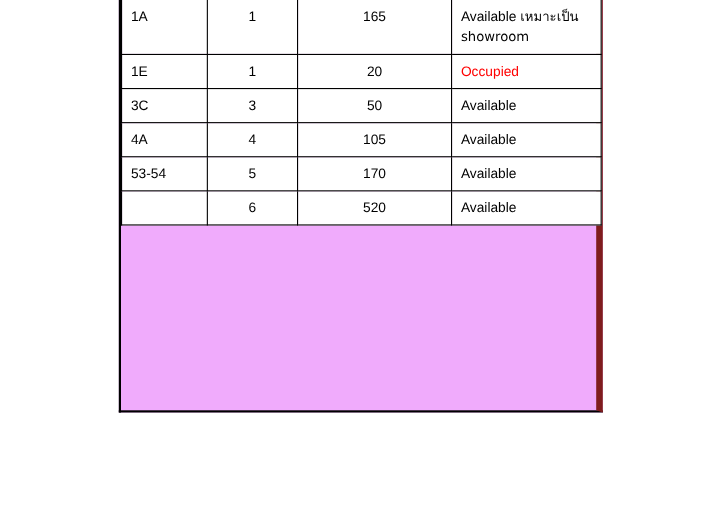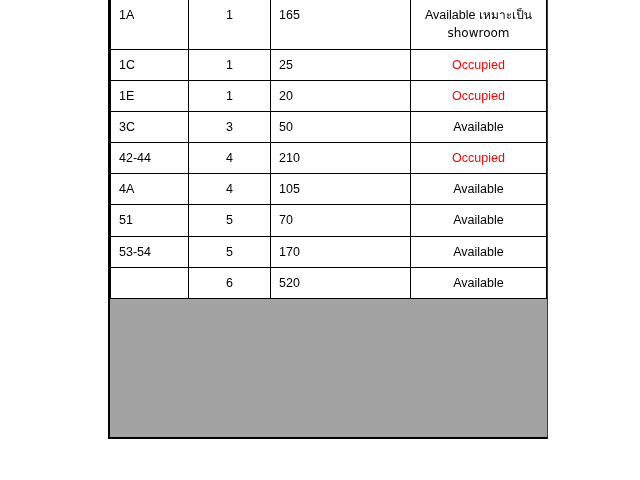--- a/index.html
+++ b/index.html
@@ -18,26 +18,26 @@
     width: 640px;
     height: 480px;
     background: #ffffff;
   }
   
   .table-wrap {
     position: absolute;
     left: 108px;
     top: 0px;
     width: 440px;
-    height: 439px;
+    height: 375px;
     box-sizing: border-box;
     border-left: 2px solid #000;
-    border-right: 1px solid #7f1d1d;
+    border-right: 6px solid #7f1d1d;
     border-bottom: 2px solid #000;
-    background: #a3a3a3;
+    background: #f0abfc;
   }
   table.unit-table {
     border-collapse: collapse;
     width: 100%;
     table-layout: fixed;
   }
   table.unit-table td {
     border: 1px solid #000000;
     font-size: 12.5px;
     color: #000000;
@@ -47,22 +47,22 @@
     background: #ffffff;
   }
   
   col.c-unit   { width: 78px; }
   col.c-floor  { width: 82px; }
   col.c-area   { width: 140px; }
   col.c-status { width: 136px; }
 
   td.unit   { text-align: left; }
   td.floor  { text-align: center; }
-  td.area   { text-align: left; }
-  td.status { text-align: center; }
+  td.area   { text-align: center; }
+  td.status { text-align: left; }
 
   .occupied { color: #ff0000; }
   .available { color: #000000; }
 
   
   table.unit-table tr:first-child td {
     border-top: none;
   }
   .thai {
     font-family: "DejaVu Sans", sans-serif;
@@ -82,53 +82,35 @@
         <col class="c-status">
       </colgroup>
       <tbody>
           <tr>
             <td class="unit">1A</td>
             <td class="floor">1</td>
             <td class="area">165</td>
             <td class="status"><span class="available">Available </span><span class="thai">เหมาะเป็น showroom</span></td>
           </tr>
           <tr>
-            <td class="unit">1C</td>
-            <td class="floor">1</td>
-            <td class="area">25</td>
-            <td class="status"><span class="occupied">Occupied</span></td>
-          </tr>
-          <tr>
             <td class="unit">1E</td>
             <td class="floor">1</td>
             <td class="area">20</td>
             <td class="status"><span class="occupied">Occupied</span></td>
           </tr>
           <tr>
             <td class="unit">3C</td>
             <td class="floor">3</td>
             <td class="area">50</td>
             <td class="status"><span class="available">Available</span></td>
           </tr>
           <tr>
-            <td class="unit">42-44</td>
-            <td class="floor">4</td>
-            <td class="area">210</td>
-            <td class="status"><span class="occupied">Occupied</span></td>
-          </tr>
-          <tr>
             <td class="unit">4A</td>
             <td class="floor">4</td>
             <td class="area">105</td>
-            <td class="status"><span class="available">Available</span></td>
-          </tr>
-          <tr>
-            <td class="unit">51</td>
-            <td class="floor">5</td>
-            <td class="area">70</td>
             <td class="status"><span class="available">Available</span></td>
           </tr>
           <tr>
             <td class="unit">53-54</td>
             <td class="floor">5</td>
             <td class="area">170</td>
             <td class="status"><span class="available">Available</span></td>
           </tr>
           <tr>
             <td class="unit"></td>

